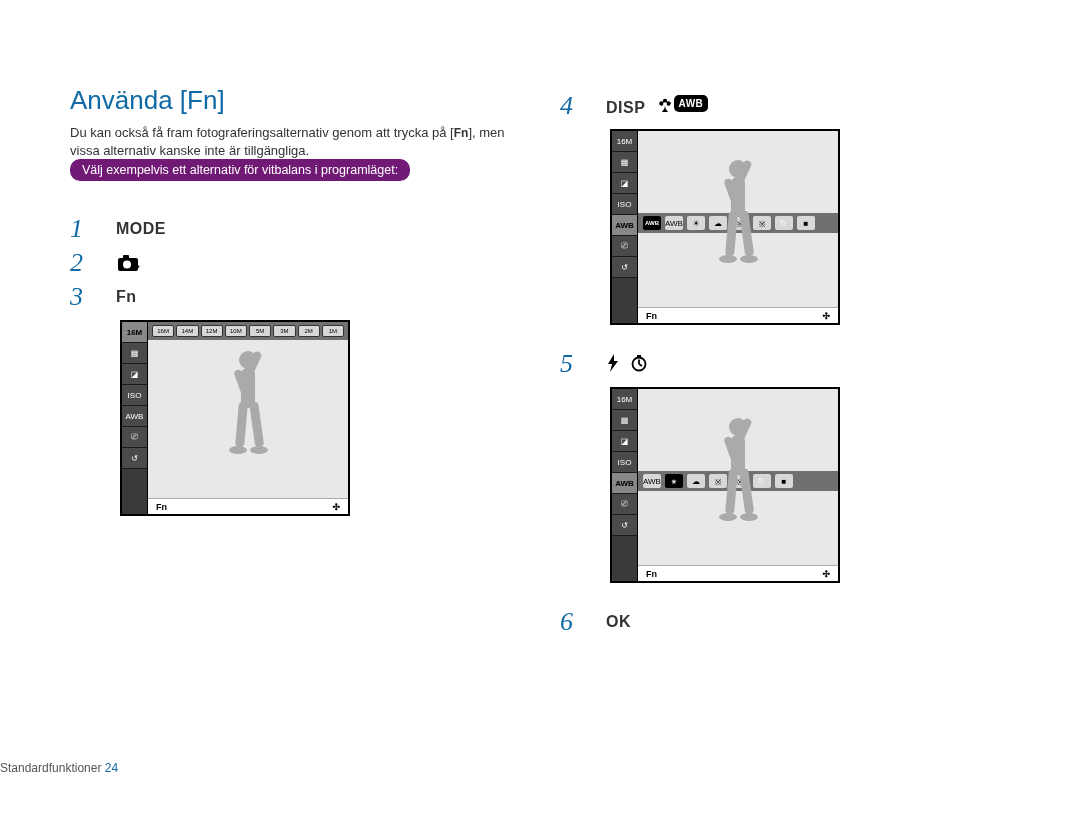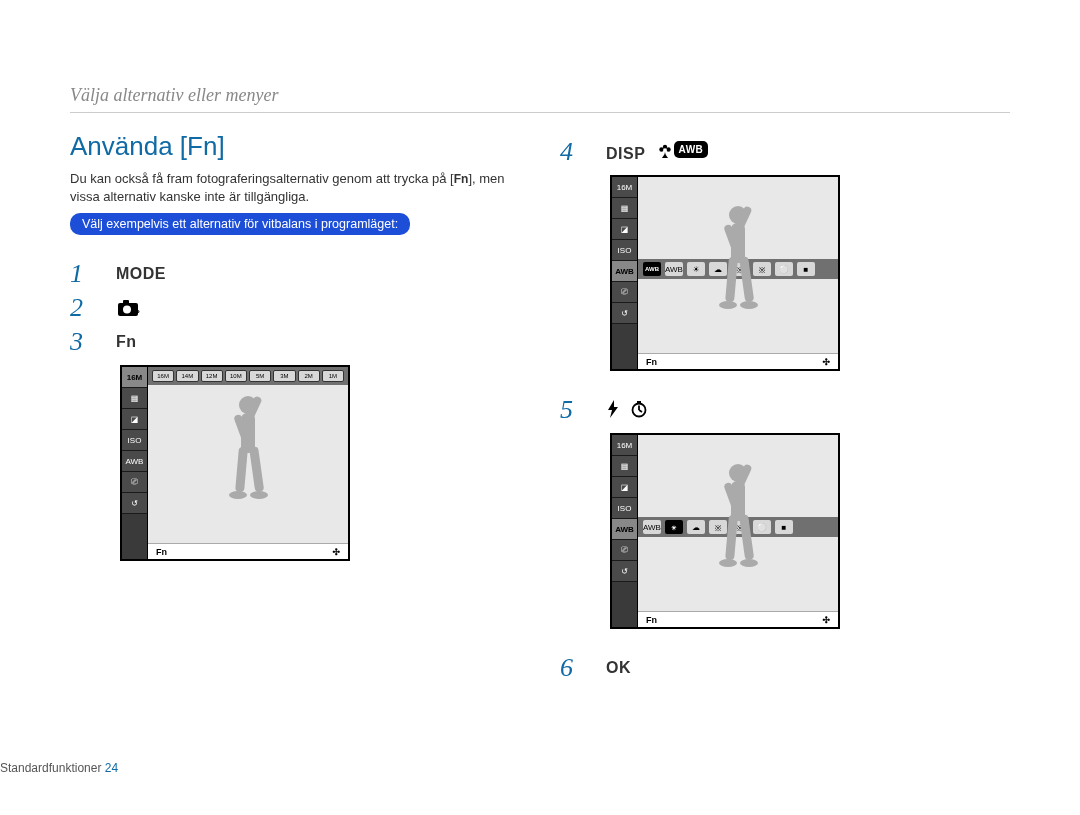--- a/index.html
+++ b/index.html
@@ -36,35 +36,35 @@
   h2.section-title {
     color: #0f6aa5;
     font-weight: 400;
     font-size: 26px;
     margin: 0 0 8px 0;
   }
   .intro {
     font-size: 13px;
     line-height: 1.35;
     color: #333;
-    margin: 0 0 8px 0;
+    margin: 0 0 0 0;
   }
   .fn-label {
     display: inline-block;
     font-weight: bold;
     font-size: 12px;
   }
   .note-bar {
-    background: #1d4ed8;
+    background: #701a75;
     color: #fff;
     border-radius: 10px;
     padding: 4px 12px;
     font-size: 12.5px;
     display: inline-block;
-    margin-bottom: 24px;
+    margin-bottom: 33px;
   }
   .step {
     display: flex;
     align-items: center;
     gap: 28px;
     margin-bottom: 4px;
     font-size: 15px;
   }
   .step-num {
     font-family: "Times New Roman", serif;
@@ -206,21 +206,20 @@
   .footer .pgnum { color: #0f6aa5; }
   .step4-right {
     display: flex;
     align-items: flex-start;
   }
 </style>
 </head>
 <body>
 
 <div class="page">
-  <div class="breadcrumb">Välja alternativ eller menyer</div>
 
   <div class="columns">
 
     <div class="col">
       <h2 class="section-title">Använda [Fn]</h2>
       <p class="intro">
         <span>Du kan också få fram fotograferingsalternativ genom att trycka på</span>
         [<span class="fn-label">Fn</span>]<span>, men vissa alternativ kanske inte är tillgängliga.</span>
       </p>
       <div class="note-bar">Välj exempelvis ett alternativ för vitbalans i programläget:</div>

